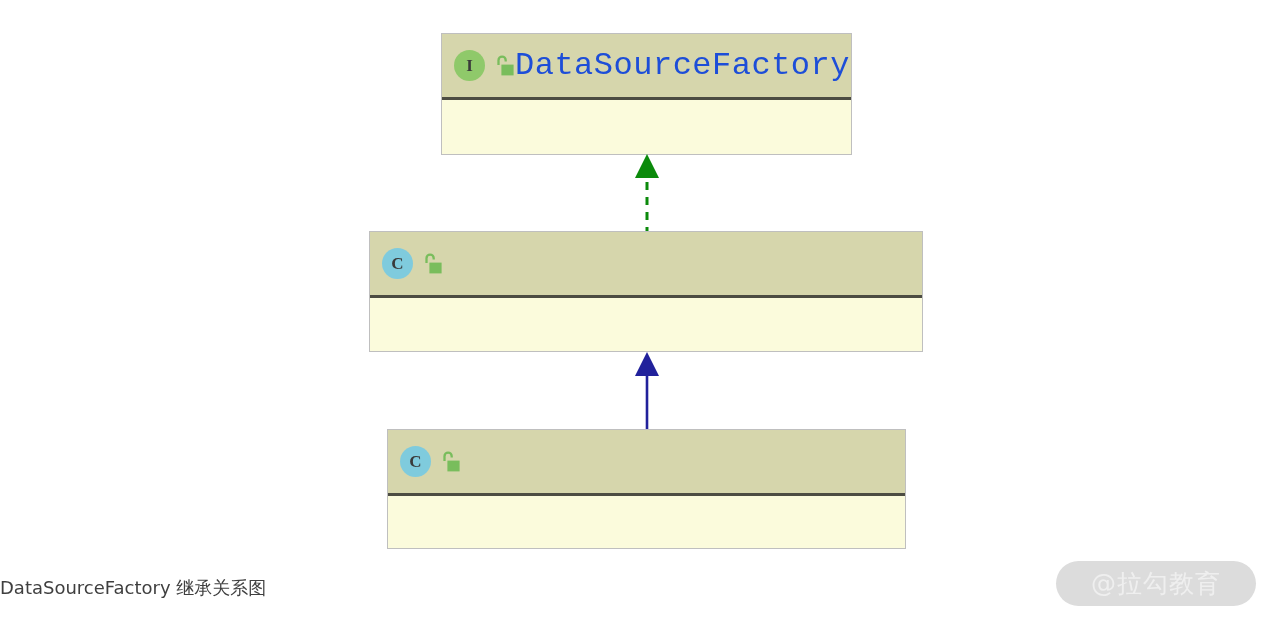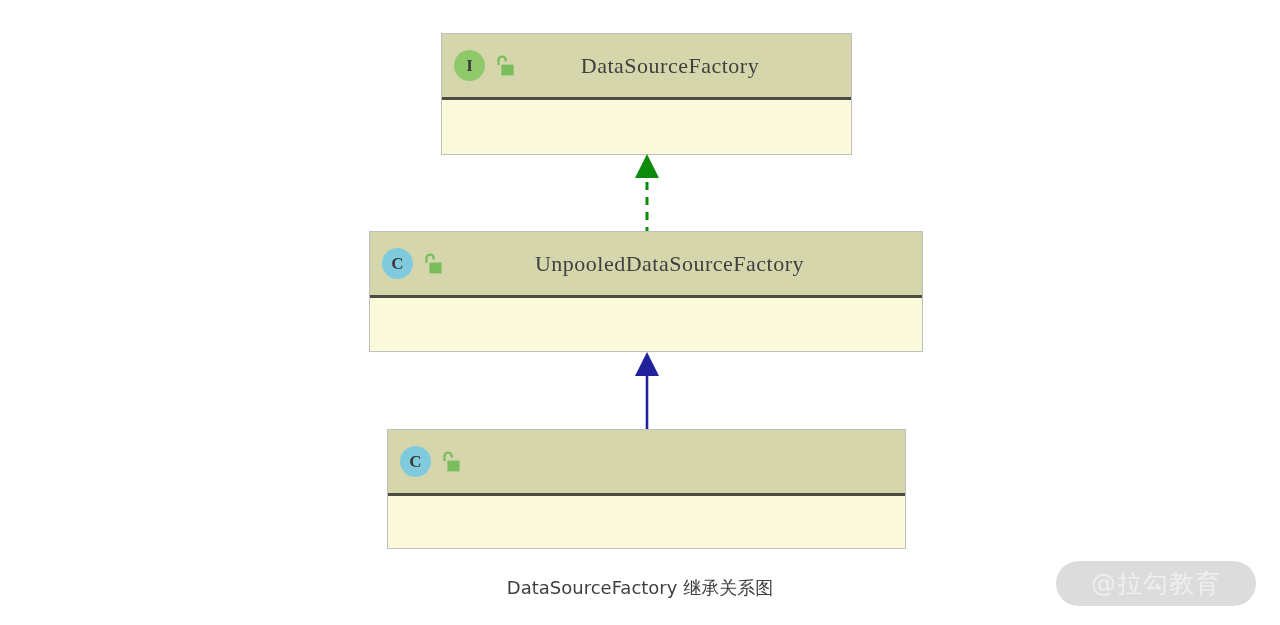--- a/index.html
+++ b/index.html
@@ -65,23 +65,23 @@
   
   .lock-icon {
     width: 22px;
     height: 24px;
     margin-left: 8px;
     flex: 0 0 auto;
     position: relative;
   }
 
   .uml-title {
-    font-family: Liberation Serif, serif;
-    font-size: 22px;
-    color: #404040;
+    font-family: Liberation Mono, monospace;
+    font-size: 32px;
+    color: #1d4ed8;
     letter-spacing: 0.5px;
     white-space: nowrap;
   }
   .title-wrap {
     flex: 1 1 auto;
     display: flex;
     align-items: center;
     justify-content: center;
     padding-right: 26px;
   }
@@ -90,21 +90,20 @@
   .connector {
     position: absolute;
   }
 
   
   #caption {
     position: absolute;
     left: 0;
     top: 576px;
     width: 1280px;
-    text-align: center;
     font-family: "DejaVu Sans", "Liberation Sans", sans-serif;
     font-size: 18px;
     color: #3f3f3f;
   }
 
   
   #watermark {
     position: absolute;
     left: 1056px;
     top: 561px;
@@ -153,23 +152,20 @@
 
   <div class="uml-box" style="left:369px; top:231px; width:554px; height:121px;">
     <div class="uml-header">
       <div class="badge cls">C</div>
       <div class="lock-icon">
         <svg viewBox="0 0 22 24" width="22" height="24" aria-hidden="true">
           <path d="M5.5 11 L5.5 6.2 A3.6 3.6 0 0 1 12.7 6.2 L12.7 7.6" fill="none" stroke="#79bd5c" stroke-width="2.3" stroke-linecap="butt"></path>
           <rect x="8.4" y="10.6" width="12.2" height="10.8" fill="#79bd5c"></rect>
         </svg>
       </div>
-      <div class="title-wrap">
-        <span class="uml-title">UnpooledDataSourceFactory</span>
-      </div>
     </div>
     <div class="uml-body" style="height:52px;"></div>
   </div>
 
   <div class="connector" style="left:617px; top:350px; width:60px; height:81px;">
     <svg width="60" height="81" viewBox="0 0 60 81" aria-hidden="true">
       <line x1="30" y1="81" x2="30" y2="26" stroke="#21219b" stroke-width="2.6"></line>
       <polygon points="30,2 42,26 18,26" fill="#21219b"></polygon>
     </svg>
   </div>

